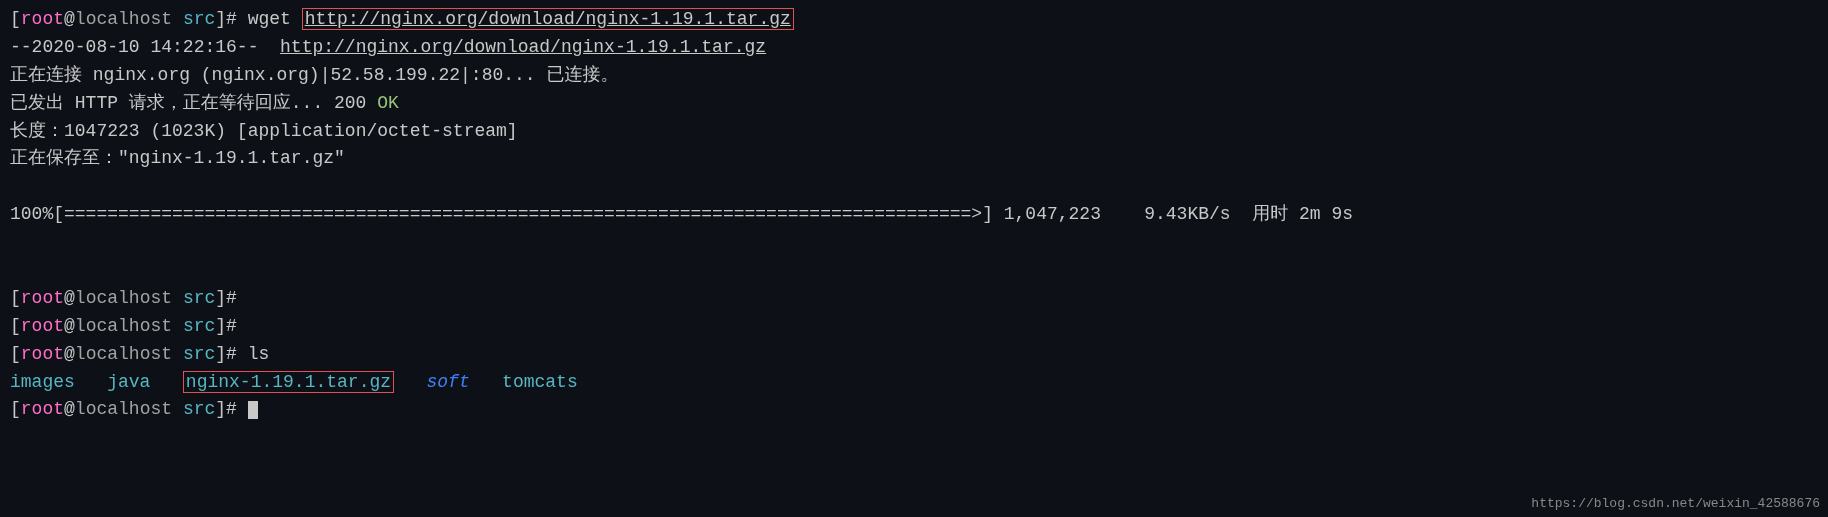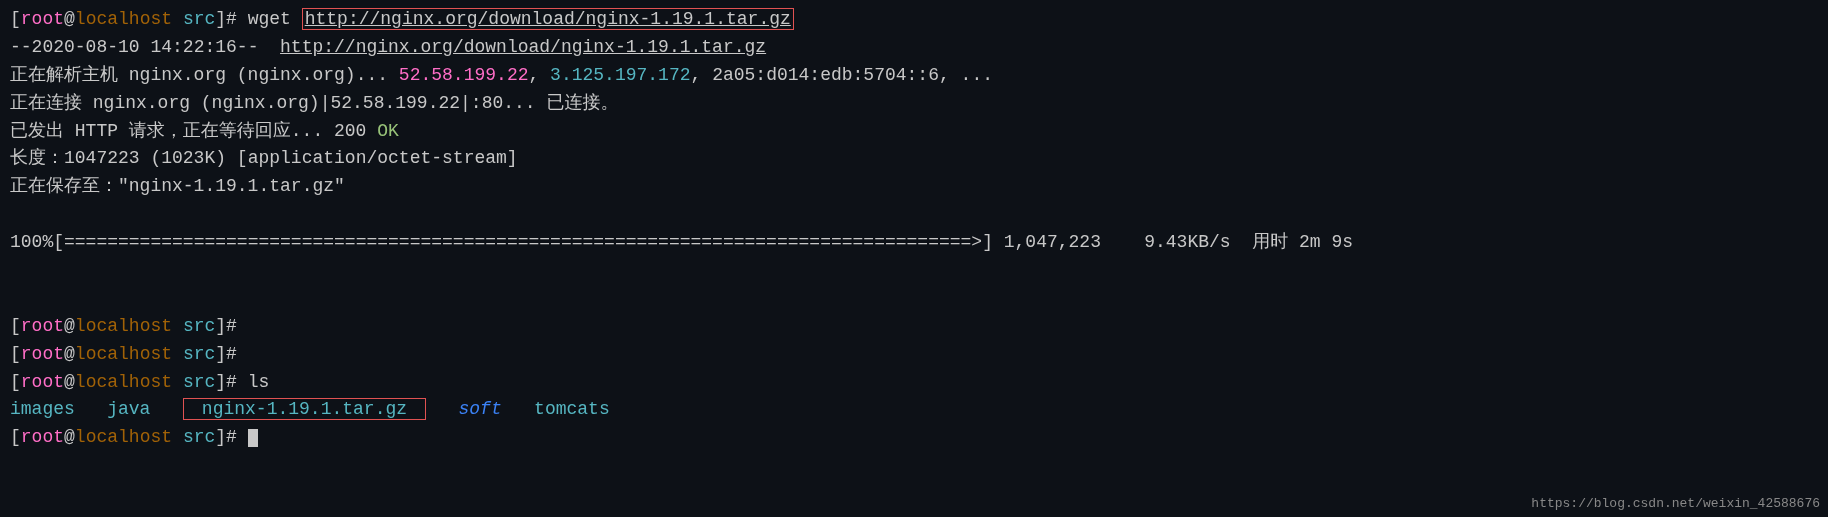--- a/index.html
+++ b/index.html
@@ -30,21 +30,21 @@
 
     .line {
       white-space: pre;
       display: block;
       line-height: 1.55;
     }
 
     .prompt-bracket { color: #c8c8c8; }
     .prompt-user { color: #ff6ec7; }
     .prompt-at { color: #c8c8c8; }
-    .prompt-host { color: #a16207; }
+    .prompt-host { color: #a3a3a3; }
     .prompt-space { color: #c8c8c8; }
     .prompt-dir { color: #56b6c2; }
     .prompt-end { color: #c8c8c8; }
     .cmd-text { color: #c8c8c8; }
     .cmd-wget { color: #c8c8c8; }
     .url-highlight {
       color: #c8c8c8;
       text-decoration: underline;
     }
     .url-box {
@@ -56,21 +56,21 @@
       color: #c8c8c8;
       text-decoration: underline;
     }
     .ip-pink { color: #ff6ec7; }
     .ip-green { color: #56b6c2; }
     .ok-green { color: #98c379; }
     .progress-bar { color: #c8c8c8; }
     .file-blue { color: #56b6c2; margin-top: 20px; }
     .nginx-box {
       border: 1.5px solid #e05252;
-      padding: 0 18px;
+      padding: 0 2px;
       display: inline;
     }
     .nginx-file { color: #56b6c2; }
     .soft-blue { color: #3b82f6; font-style: italic; }
     .tomcats-blue { color: #56b6c2; }
 
     .watermark {
       position: absolute;
       bottom: 4px;
       right: 8px;
@@ -88,21 +88,20 @@
   </style>
 </head>
 <body>
 
 <div class="terminal">
 
   <span class="line"><span class="prompt-bracket">[</span><span class="prompt-user">root</span><span class="prompt-at">@</span><span class="prompt-host">localhost</span><span class="prompt-space"> </span><span class="prompt-dir">src</span><span class="prompt-end">]# </span><span class="cmd-wget">wget </span><span class="url-box"><span class="url-highlight">http://nginx.org/download/nginx-1.19.1.tar.gz</span></span></span>
 
   <span class="line"><span class="plain">--2020-08-10 14:22:16--  </span><span class="url-link">http://nginx.org/download/nginx-1.19.1.tar.gz</span></span>
 
-  <span class="line"><span class="plain">正在解析主机 nginx.org (nginx.org)... </span><span class="ip-pink">52.58.199.22</span><span class="plain">, </span><span class="ip-green">3.125.197.172</span><span class="plain">, 2a05:d014:edb:5704::6, ...</span></span>
 
   <span class="line"><span class="plain">正在连接 nginx.org (nginx.org)|52.58.199.22|:80... 已连接。</span></span>
 
   <span class="line"><span class="plain">已发出 HTTP 请求，正在等待回应... 200 </span><span class="ok-green">OK</span></span>
 
   <span class="line"><span class="plain">长度：1047223 (1023K) [application/octet-stream]</span></span>
 
   <span class="line"><span class="plain">正在保存至："nginx-1.19.1.tar.gz"</span></span>
 
   <span class="line">&nbsp;</span>

